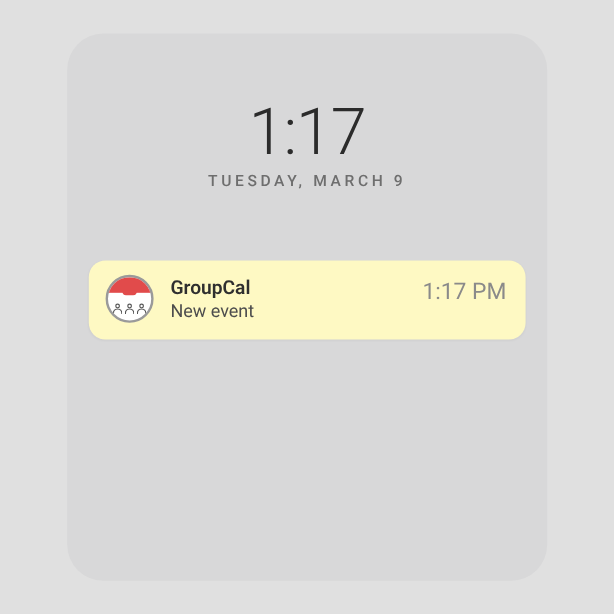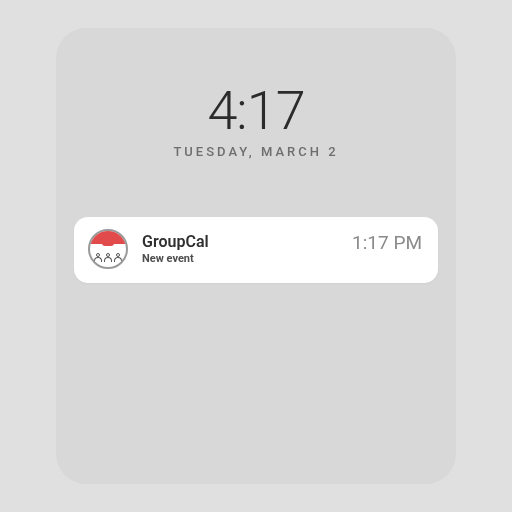--- a/index.html
+++ b/index.html
@@ -31,21 +31,21 @@
   }
   .clock-date {
     font-size: 13px;
     letter-spacing: 3px;
     font-weight: 500;
     color: #6e6e6e;
     margin-top: 6px;
   }
   .notification {
     margin: 58px 18px 0 18px;
-    background: #ffffff;
+    background: #fef9c3;
     border-radius: 14px;
     padding: 12px 16px 14px 14px;
     display: flex;
     align-items: center;
     gap: 14px;
     box-shadow: 0 1px 2px rgba(0,0,0,0.04);
   }
   .app-icon {
     width: 40px;
     height: 40px;
@@ -102,42 +102,42 @@
     flex: 1 1 auto;
     min-width: 0;
   }
   .notif-title {
     font-size: 16px;
     font-weight: 600;
     color: #2f2f2f;
     line-height: 1.2;
   }
   .notif-body {
-    font-size: 11px;
-    font-weight: 700;
+    font-size: 15px;
+    font-weight: 400;
     color: #4d4d4d;
     line-height: 1.25;
     margin-top: 1px;
   }
   .notif-time {
     font-size: 19px;
     color: #8a8a8a;
     align-self: flex-start;
     margin-top: 2px;
     flex: 0 0 auto;
   }
 </style>
 </head>
 <body>
 
 <div class="phone-frame">
 
   <div class="clock-block">
-    <div class="clock-time">4:17</div>
-    <div class="clock-date">TUESDAY, MARCH 2</div>
+    <div class="clock-time">1:17</div>
+    <div class="clock-date">TUESDAY, MARCH 9</div>
   </div>
 
   <div class="notification">
     <div class="app-icon">
       <div class="app-icon-top"></div>
       <div class="app-icon-tab"></div>
       <div class="app-icon-people">
         <div class="person">
             <div class="head"></div>
             <div class="body"></div>

